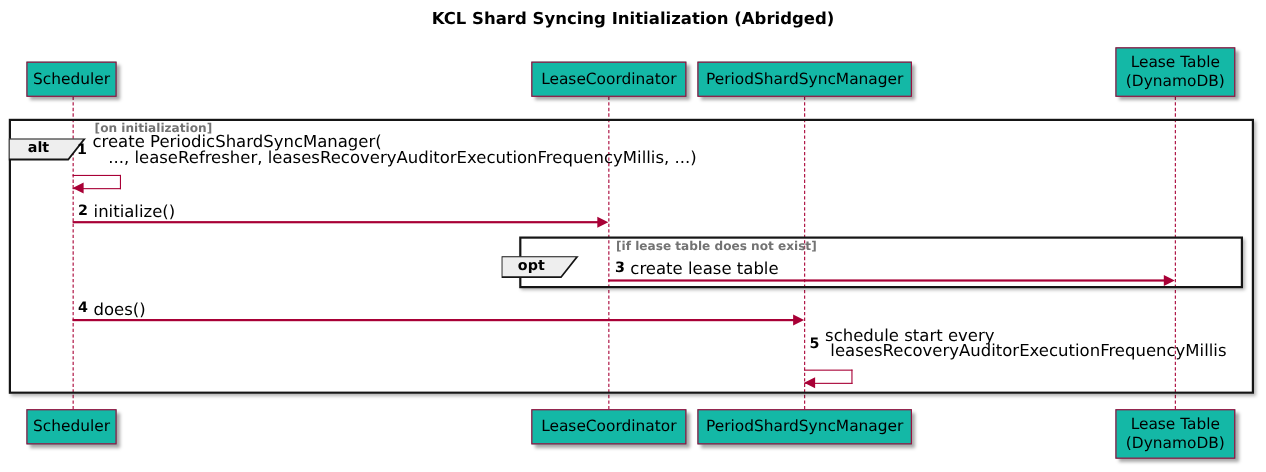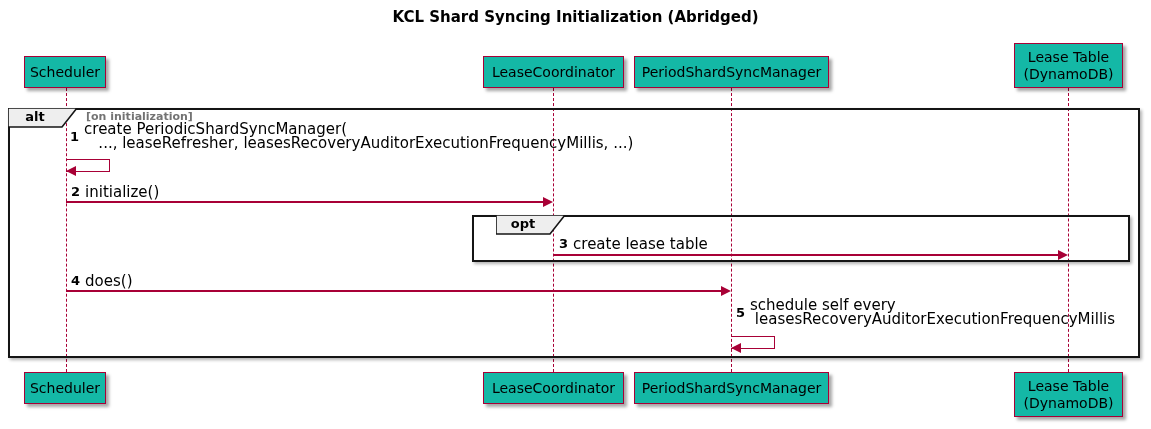--- a/index.html
+++ b/index.html
@@ -18,21 +18,21 @@
     font-size:14px; color:#000; text-align:center; white-space:pre-line; line-height:17px;
     padding:2px 5px;
   }
   .lifeline {
     position:absolute; width:0; border-left:1px dashed #A80036;
   }
   .frame {
     position:absolute; border:2px solid #151515; background:transparent;
     box-shadow:2px 2px 3px rgba(0,0,0,0.3);
   }
-  .frame-label { position:absolute; }
+  .frame-label { position:absolute;margin-top:18px; }
   .frame-label .pent-text {
     position:absolute; left:0; top:0; width:54px; height:19px; line-height:18px;
     text-align:center; font-weight:700; font-size:13px; color:#000;
   }
   .frame-cond {
     position:absolute; font-size:11px; font-weight:700; color:#737373; white-space:nowrap;
   }
   .msg-label {
     position:absolute; display:flex; align-items:center; gap:5px; color:#000;
   }
@@ -89,44 +89,45 @@
   <div class="arrow-left" style="left:66px; top:166px;"></div>
 
   <div class="msg-label" style="left:71px; top:184px;">
     <span class="msg-num">2</span>
     <span class="msg-text">initialize()</span>
   </div>
   <div class="msg-line" style="left:66px; top:201px; width:478px;"></div>
   <div class="arrow-right" style="left:543px; top:197px;"></div>
 
   <div class="frame" style="left:472px; top:215px; width:658px; height:47px;"></div>
-  <div class="frame-label" style="left:496px; top:215px; width:72px; height:20px;">
+  <div class="frame-label" style="left:456px; top:215px; width:72px; height:20px;">
     <svg width="72" height="21">
       <path d="M0,0 H69 L54,19 H0 Z" fill="#EEEEEE" stroke="#151515" stroke-width="1.6"></path>
     </svg>
     <span class="pent-text">opt</span>
   </div>
+  <div class="frame-cond" style="left:560px; top:217px;">[if lease table does not exist]</div>
 
   <div class="msg-label" style="left:559px; top:236px;">
     <span class="msg-num">3</span>
     <span class="msg-text">create lease table</span>
   </div>
   <div class="msg-line" style="left:553px; top:254px; width:506px;"></div>
   <div class="arrow-right" style="left:1058px; top:250px;"></div>
 
   <div class="msg-label" style="left:71px; top:273px;">
     <span class="msg-num">4</span>
     <span class="msg-text">does()</span>
   </div>
   <div class="msg-line" style="left:66px; top:290px; width:656px;"></div>
   <div class="arrow-right" style="left:721px; top:286px;"></div>
 
   <div class="msg-label" style="left:736px; top:298px;">
     <span class="msg-num">5</span>
-    <span class="msg-text">schedule self every
+    <span class="msg-text">schedule start every
  leasesRecoveryAuditorExecutionFrequencyMillis</span>
   </div>
   <div class="self-loop" style="left:731px; top:336px; width:44px; height:13px;"></div>
   <div class="arrow-left" style="left:731px; top:343px;"></div>
 
   <div class="participant" style="left:24px; top:372px; width:82px; height:32px;">Scheduler</div>
   <div class="participant" style="left:483px; top:372px; width:141px; height:32px;">LeaseCoordinator</div>
   <div class="participant" style="left:634px; top:372px; width:195px; height:32px;">PeriodShardSyncManager</div>
   <div class="participant" style="left:1014px; top:372px; width:109px; height:45px;">Lease Table
 (DynamoDB)</div>

